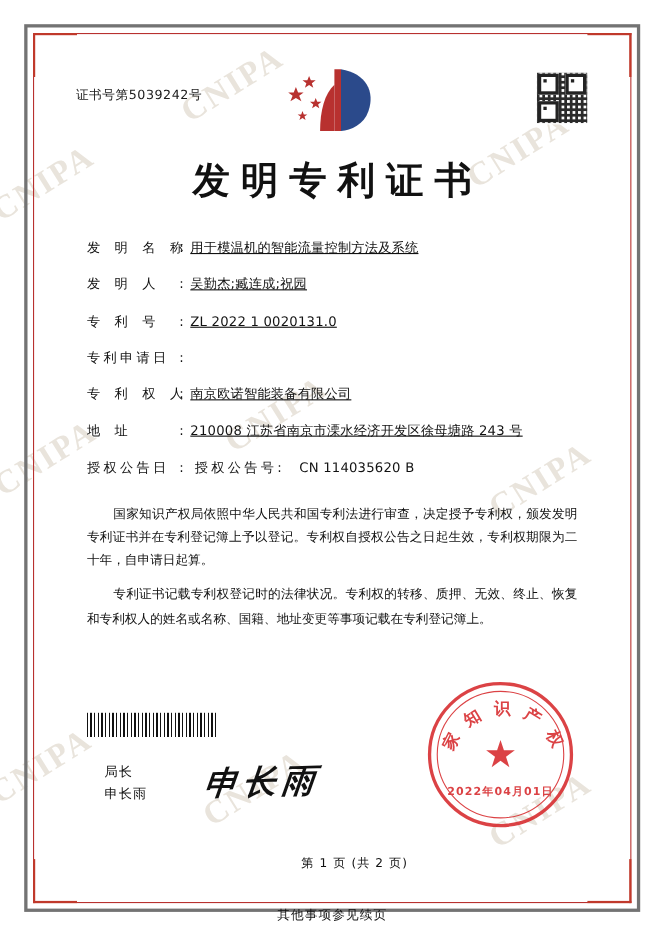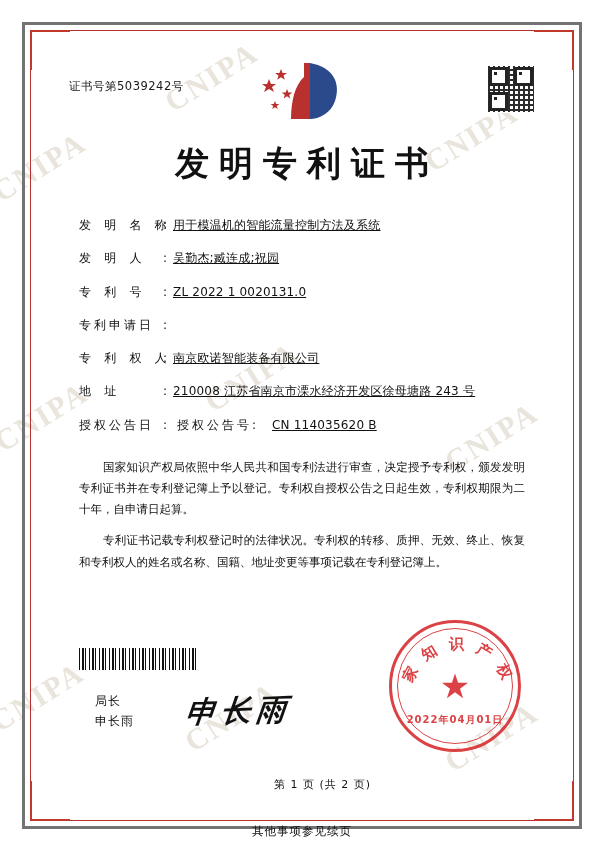--- a/index.html
+++ b/index.html
@@ -181,21 +181,20 @@
   .f-label2 {
     flex: 0 0 auto;
     letter-spacing: 3px;
     white-space: nowrap;
     margin-left: 4px;
   }
   .f-value2 {
     flex: 1;
     letter-spacing: 0.2px;
     margin-left: 10px;
-    text-decoration: underline;
   }
 
   
   .paras {
     margin-top: 22px;
     padding: 0 14px;
   }
   .para {
     font-size: 11.5px;
     line-height: 1.85;

